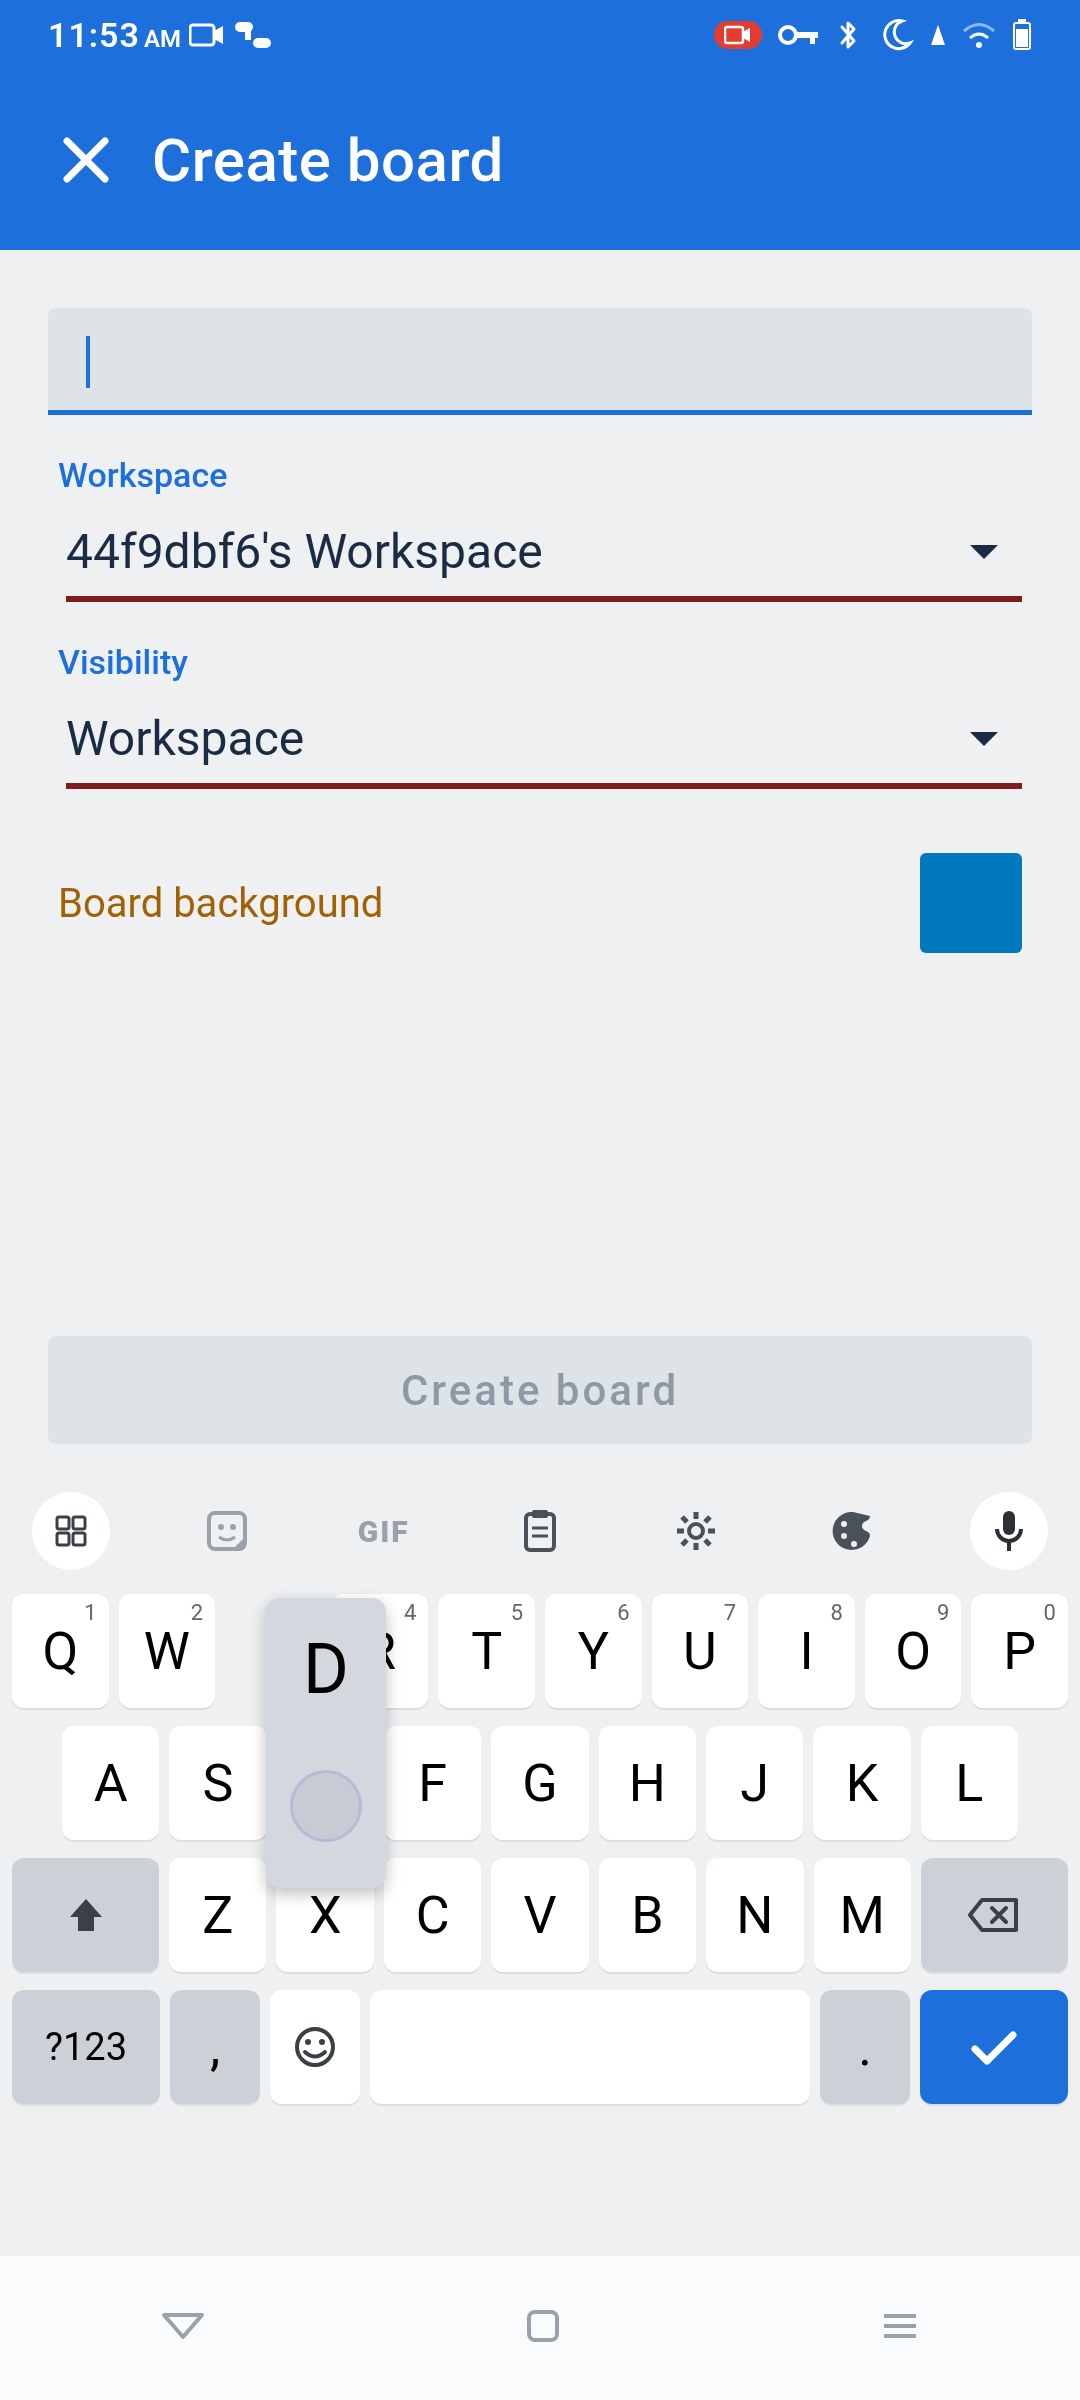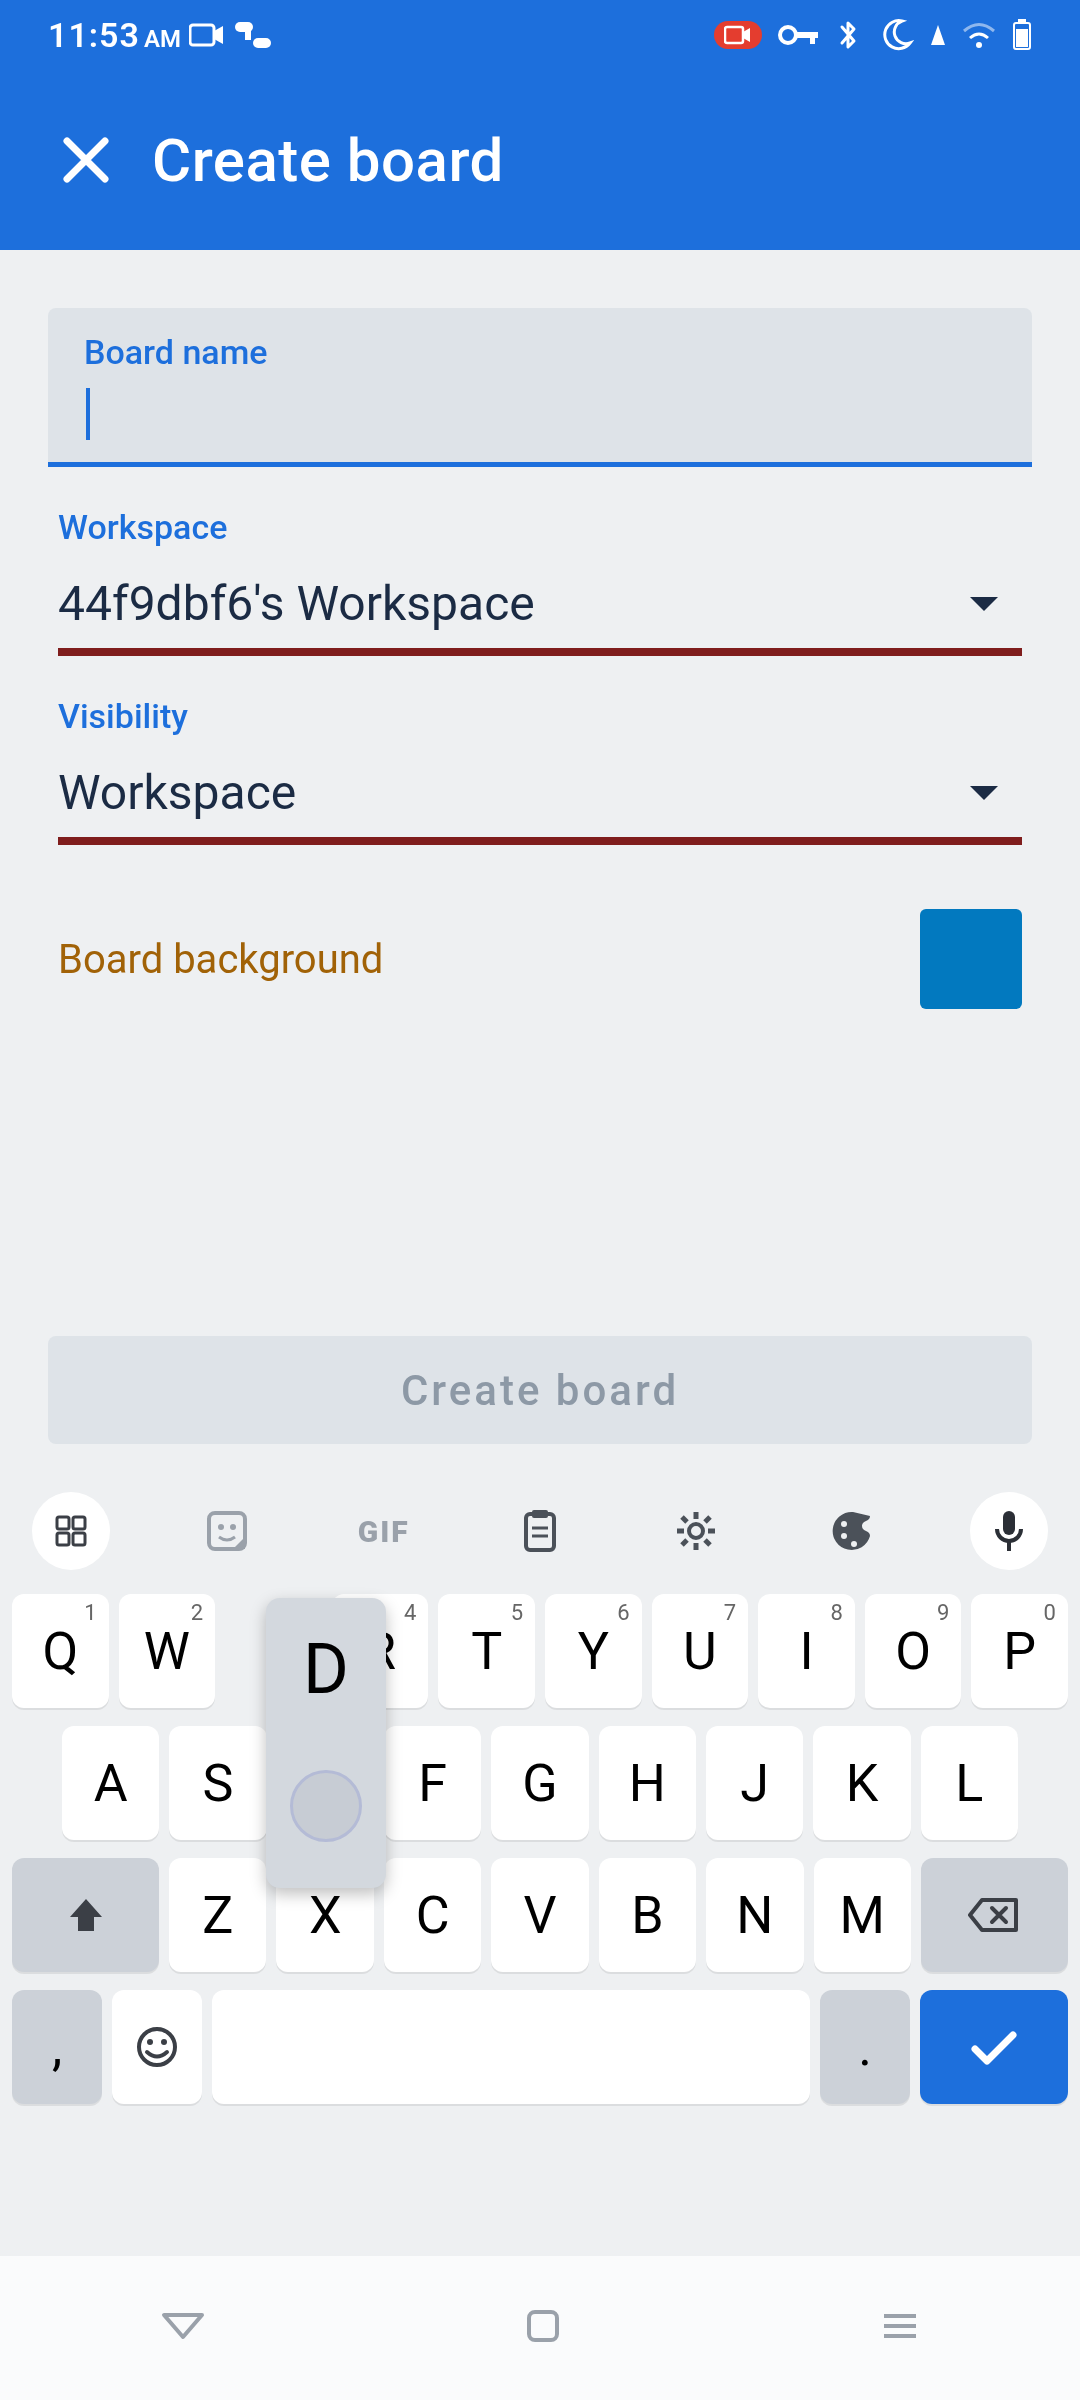--- a/index.html
+++ b/index.html
@@ -22,21 +22,21 @@
     
     .content { background: #eef0f2; padding: 0 48px; position: absolute; top: 250px; left: 0; right: 0; bottom: 0; }
 
     .field-card { margin-top: 58px; background: #dee3e8; border-radius: 8px 8px 0 0; border-bottom: 5px solid #1d6fdc; padding: 24px 36px 22px 36px; }
     .field-label-blue { color: #1d6fdc; font-size: 34px; font-weight: 500; margin-bottom: 12px; }
     .field-input { font-size: 46px; color: #1b2b44; min-height: 56px; display: flex; align-items: flex-end; }
     .cursor { display: inline-block; width: 4px; height: 52px; background: #1d6fdc; margin-left: 2px; }
 
     .section { margin-top: 40px; padding: 0 10px; }
     .section-label { color: #1d6fdc; font-size: 34px; font-weight: 500; margin-bottom: 28px; }
-    .dropdown { border-bottom: 8px solid #7f1d1d; padding-bottom: 16px; display: flex; align-items: center; justify-content: space-between; }
+    .dropdown { border-bottom: 6px solid #7f1d1d; padding-bottom: 16px; display: flex; align-items: center; justify-content: space-between; margin-left: 8px; }
     .dropdown-value { font-size: 48px; color: #1b2b44; font-weight: 400; }
     .caret { width: 0; height: 0; border-left: 14px solid transparent; border-right: 14px solid transparent; border-top: 14px solid #1b2b44; margin-right: 24px; }
 
     .bg-row { margin-top: 64px; display: flex; align-items: center; justify-content: space-between; padding: 0 10px; }
     .bg-label { font-size: 40px; color: #a16207; }
     .bg-swatch { width: 102px; height: 100px; background: #0279bf; border-radius: 6px; }
 
     .create-btn { position: absolute; left: 48px; right: 48px; top: 1086px; height: 108px; background: #dee3e8; border-radius: 8px; display: flex; align-items: center; justify-content: center; color: #8d99a6; font-size: 42px; font-weight: 500; letter-spacing: 3px; }
 
     
@@ -118,21 +118,20 @@
     <svg width="50" height="50">
         <path d="M6 6 L44 44 M44 6 L6 44" stroke="#fff" stroke-width="7" stroke-linecap="round"></path>
       </svg>
   </div>
   <div class="app-title">Create board</div>
 </div>
 
 <div class="content">
 
   <div class="field-card">
-    <div class="field-label-blue">Board name</div>
     <div class="field-input">
       <span></span>
       <span class="cursor"></span>
     </div>
   </div>
 
   <div class="section">
     <div class="section-label">Workspace</div>
     <div class="dropdown">
       <span class="dropdown-value">44f9dbf6's Workspace</span>
@@ -285,20 +284,21 @@
     <div class="key w">M</div>
     <div class="key gray special">
       <svg width="52" height="38">
           <path d="M14 4 L48 4 L48 34 L14 34 L2 19 Z" fill="none" stroke="#3b3f46" stroke-width="4" stroke-linejoin="round"></path>
           <path d="M24 12 L38 26 M38 12 L24 26" stroke="#3b3f46" stroke-width="4" stroke-linecap="round"></path>
         </svg>
     </div>
   </div>
 
   <div class="kbd-row">
+    <div class="key gray special" style="font-size:38px;">?123</div>
     <div class="key gray" style="width:90px;">,</div>
     <div class="key" style="width:90px;">
       <svg width="44" height="44">
           <circle cx="22" cy="22" r="18" fill="none" stroke="#3b3f46" stroke-width="4"></circle>
           <circle cx="15" cy="17" r="3" fill="#3b3f46"></circle>
           <circle cx="29" cy="17" r="3" fill="#3b3f46"></circle>
           <path d="M12 27 Q22 36 32 27" fill="none" stroke="#3b3f46" stroke-width="4" stroke-linecap="round"></path>
         </svg>
     </div>
     <div class="key space"></div>

